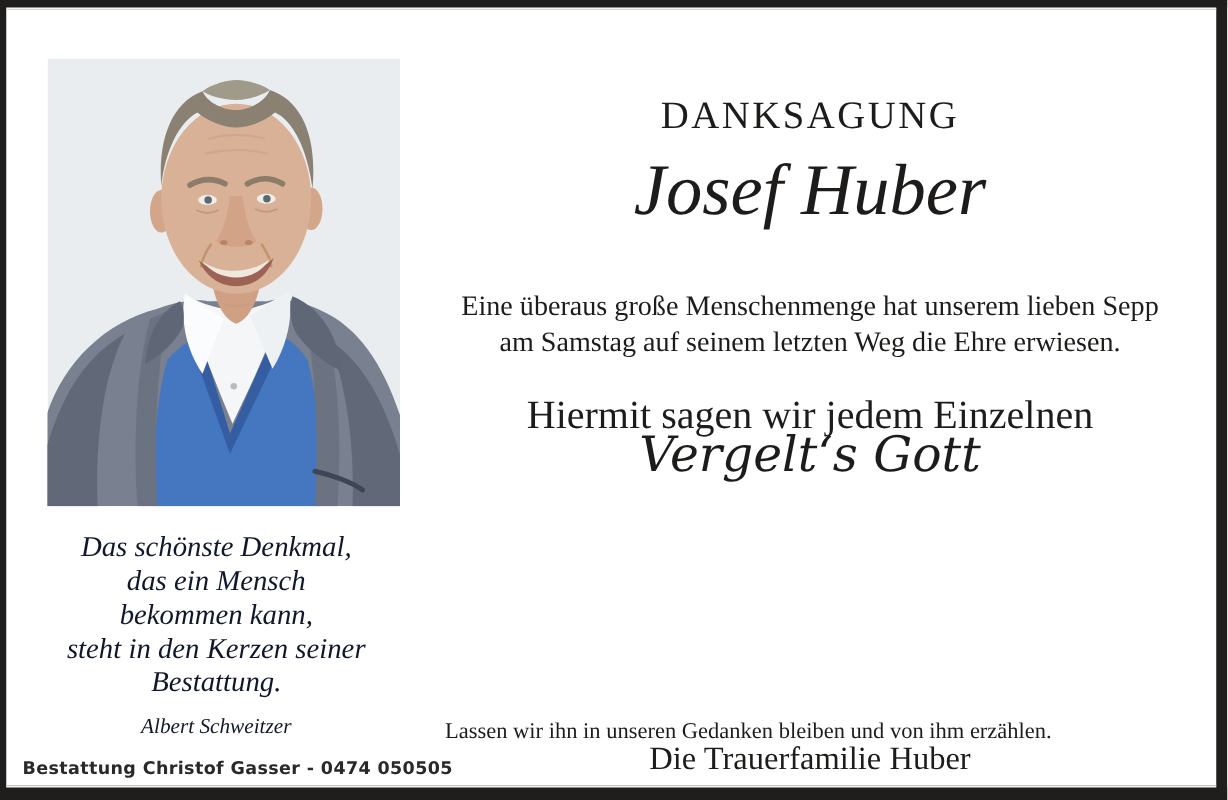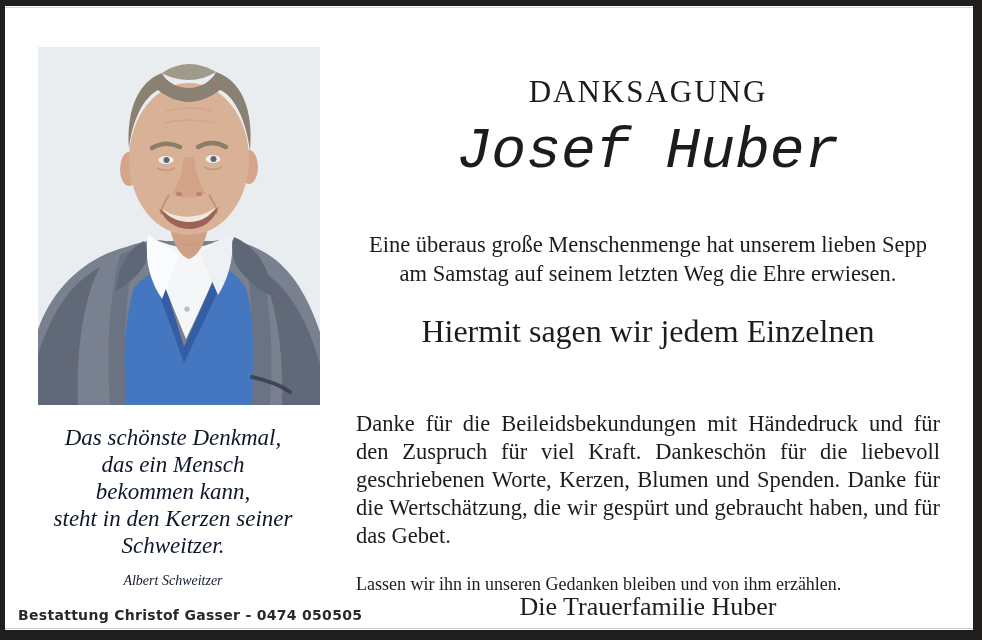--- a/index.html
+++ b/index.html
@@ -38,42 +38,42 @@
     left: 20px; top: 424px;
     width: 306px;
     text-align: center;
     font-style: italic;
     font-size: 23px;
     line-height: 27px;
     color: #0f172a;
   }
   .quote .author {
     margin-top: 8px;
-    font-size: 14px;
+    font-size: 17px;
   }
 
   
   .content {
     position: absolute;
     left: 356px; top: 0;
     width: 584px; height: 640px; margin-top: 36px;
   }
   .content > div { position: absolute; left: 0; width: 584px; }
 
   .title {
     top: 38px;
     text-align: center;
     font-size: 31px;
     letter-spacing: 2px;
     font-weight: normal;
   }
   .name {
     top: 76px;
     text-align: center;
-    font-family: Liberation Mono, monospace;
+    font-family: Liberation Serif, serif;
     font-style: italic;
     font-size: 58px;
     line-height: 80px;
   }
   .intro {
     top: 194px;
     font-size: 22.5px;
     line-height: 29px;
     text-align: center;
   }
@@ -197,29 +197,29 @@
       <path d="M 124,162 C 138,173 164,172 178,160 C 172,170 162,175 151,175 C 140,175 130,170 124,162 Z" fill="#efe8df"></path>
       <path d="M 141,196 Q 151,200 161,196" stroke="#c49a7e" stroke-width="1.5" fill="none" opacity="0.7"></path>
     </svg>
   </div>
 
   <div class="quote">
     <div>Das schönste Denkmal,</div>
     <div>das ein Mensch</div>
     <div>bekommen kann,</div>
     <div>steht in den Kerzen seiner</div>
-    <div>Schweitzer.</div>
+    <div>Bestattung.</div>
     <div class="author">Albert Schweitzer</div>
   </div>
 
   <div class="content">
     <div class="title">DANKSAGUNG</div>
     <div class="name">Josef Huber</div>
     <div class="intro">Eine überaus große Menschenmenge hat unserem lieben Sepp am Samstag auf seinem letzten Weg die Ehre erwiesen.</div>
     <div class="hiermit">Hiermit sagen wir jedem Einzelnen</div>
-    <div class="danke">Danke für die Beileidsbekundungen mit Händedruck und für den Zuspruch für viel Kraft. Dankeschön für die liebevoll geschriebenen Worte, Kerzen, Blumen und Spenden. Danke für die Wertschätzung, die wir gespürt und gebraucht haben, und für das Gebet.</div>
+    <div class="vergelts">Vergelt‘s Gott</div>
     <div class="lassen">Lassen wir ihn in unseren Gedanken bleiben und von ihm erzählen.</div>
     <div class="signature">Die Trauerfamilie Huber</div>
   </div>
 
   <div class="footer">Bestattung Christof Gasser - 0474 050505</div>
 
 </div>
 
 </body></html>

